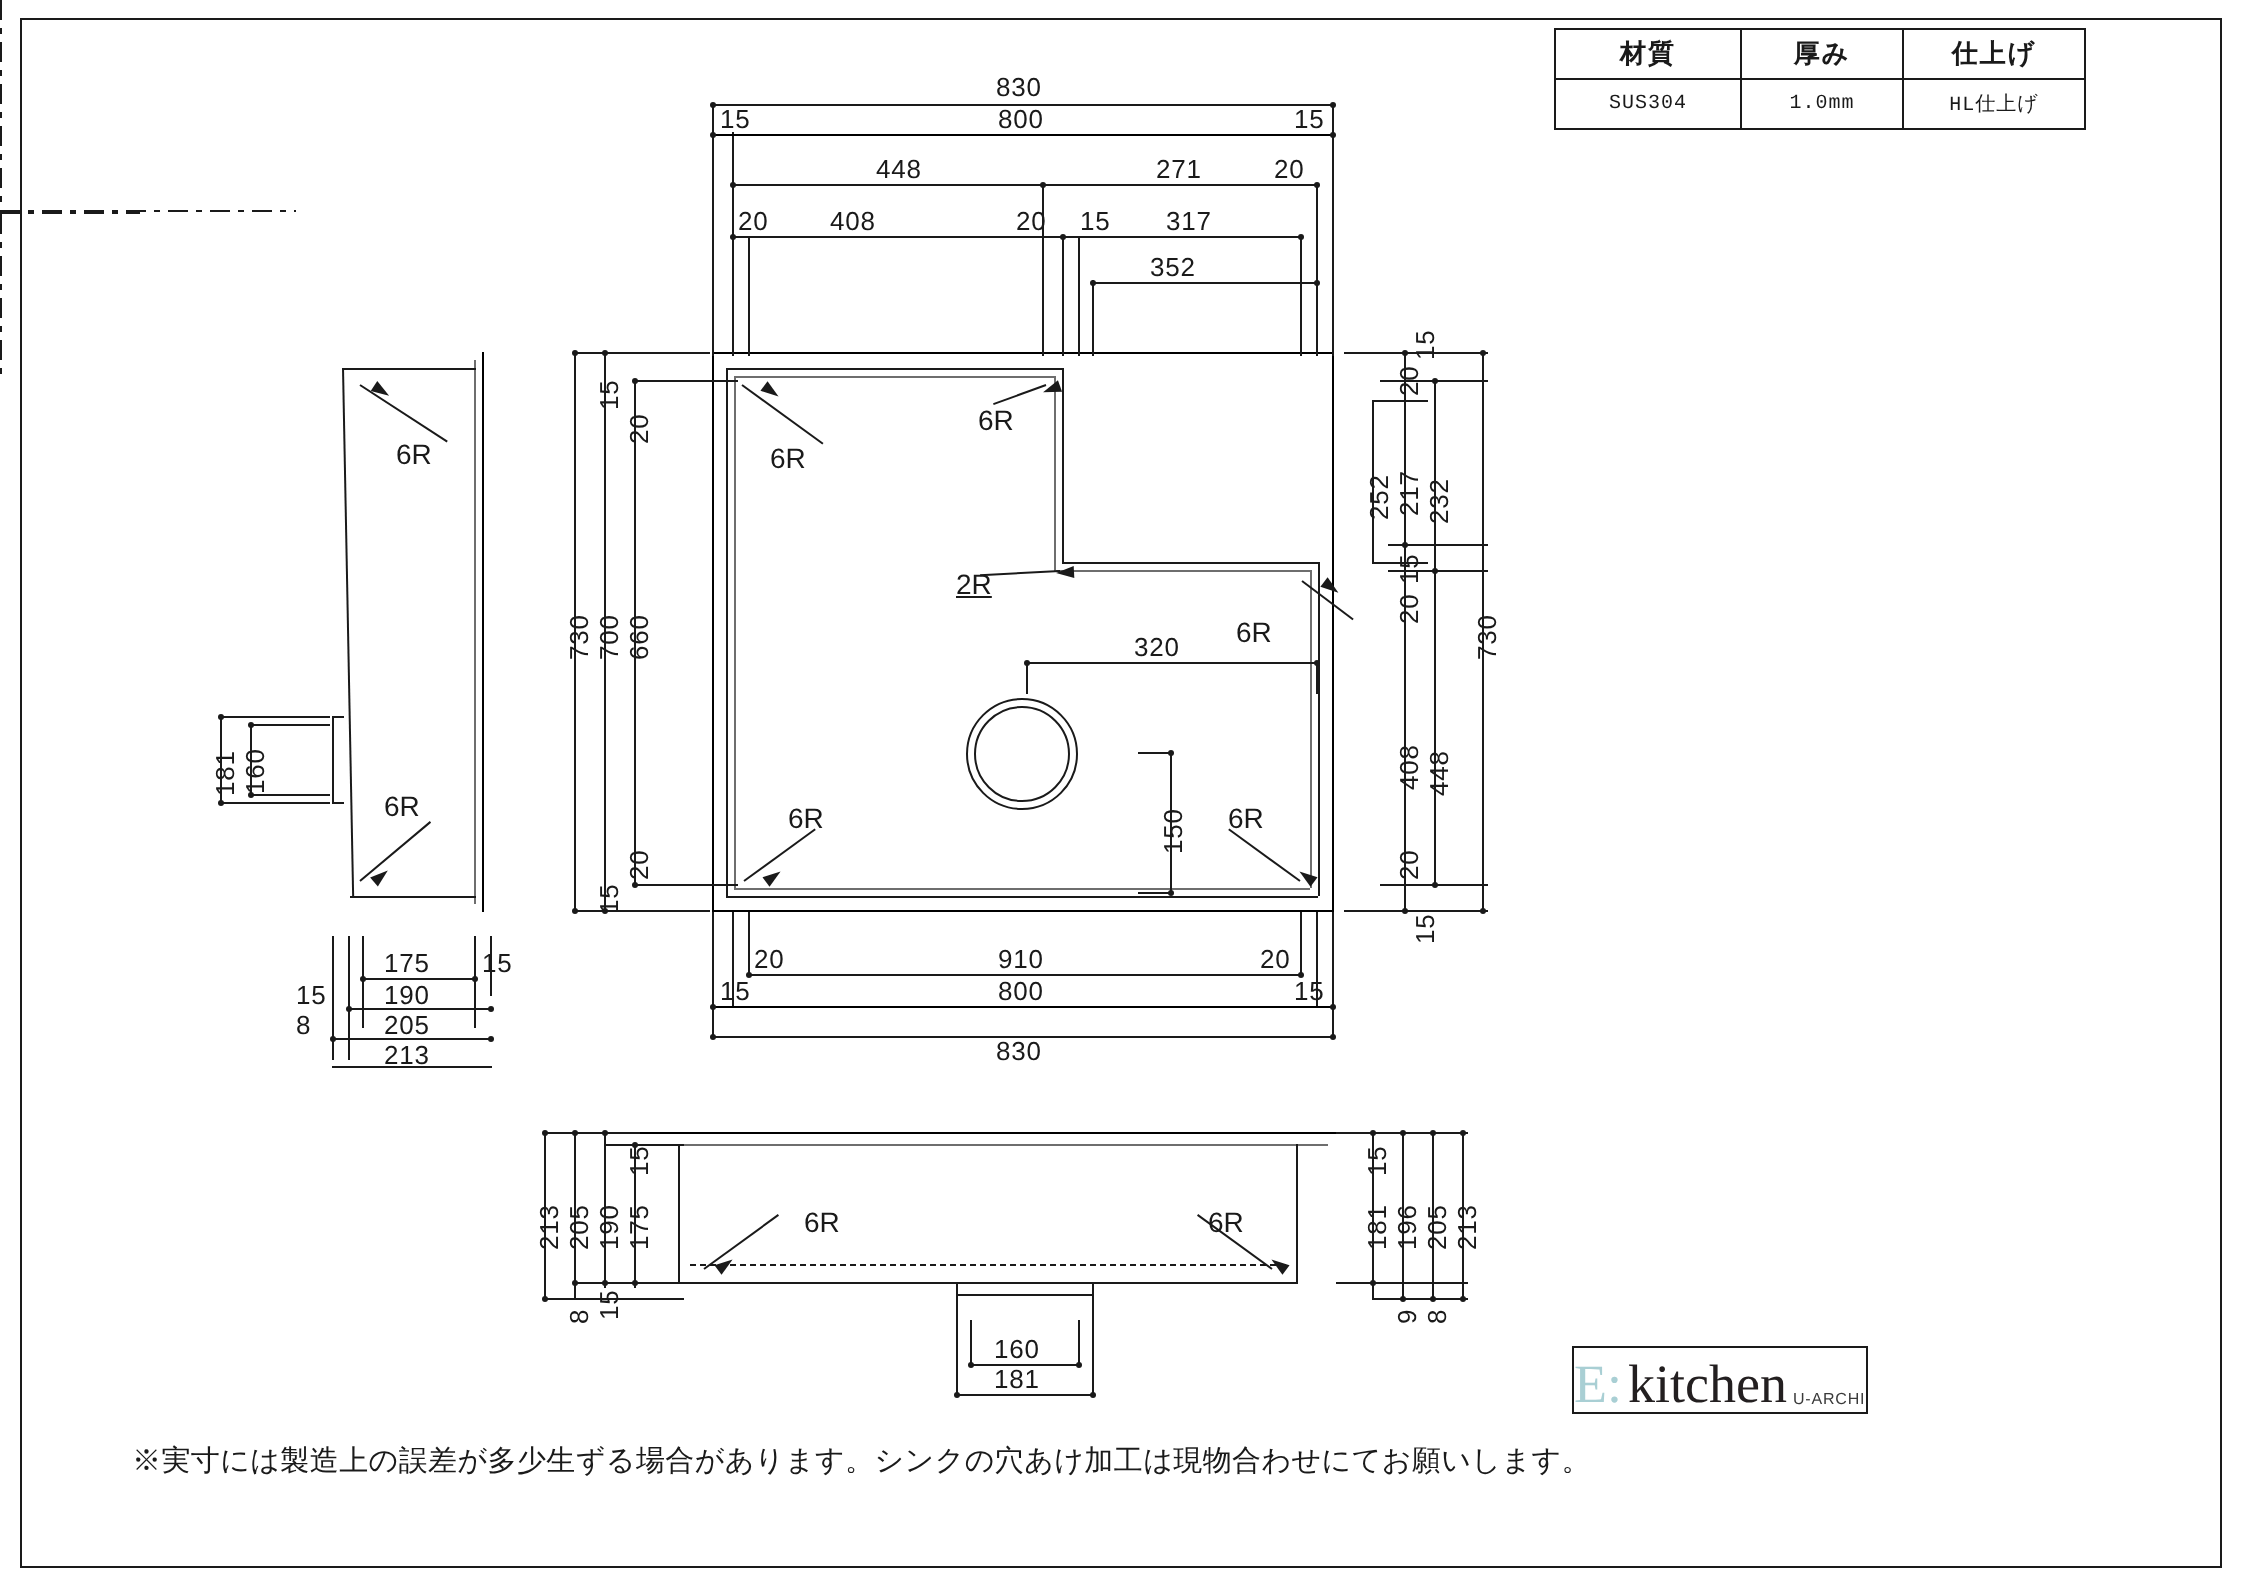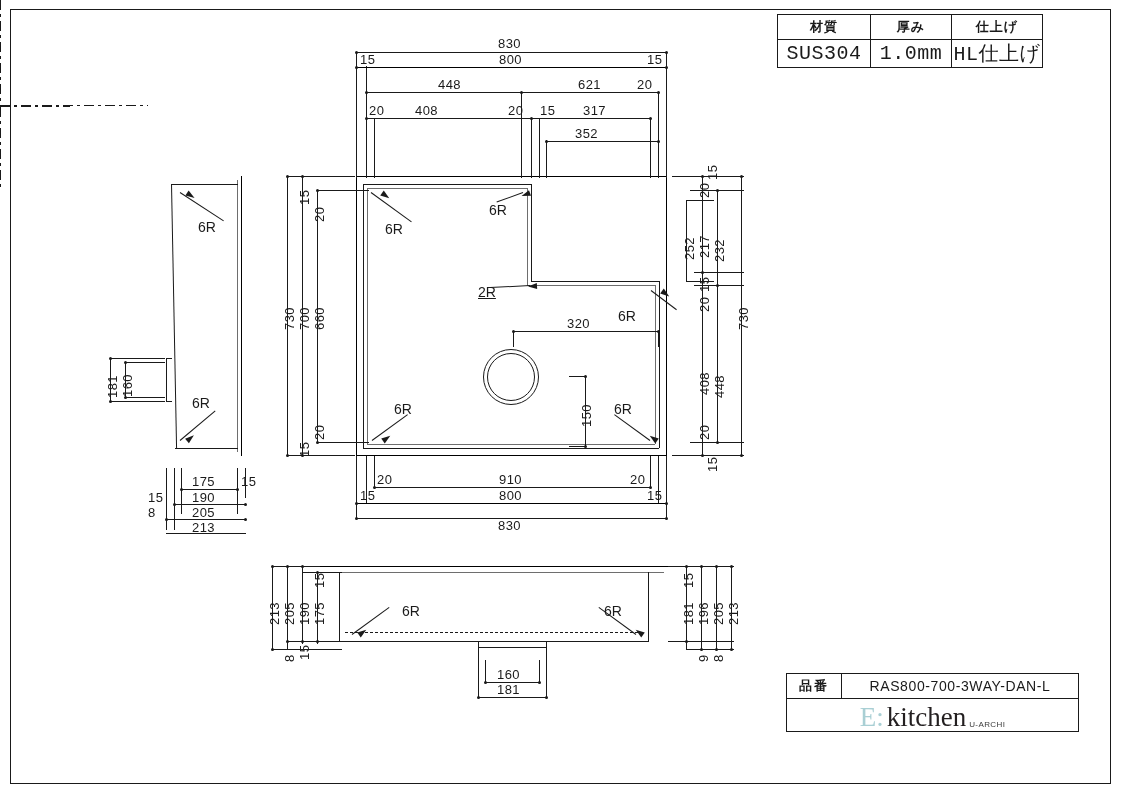--- a/index.html
+++ b/index.html
@@ -101,21 +101,21 @@
     padding:0;
     font-family:"Liberation Sans", sans-serif;
   }
   
   #material-table{ left:777px; top:14px;padding-left:24px; }
   #material-table td{ height:24px; }
   #material-table td.c1{ width:92px; }
   #material-table td.c2{ width:80px; }
   #material-table td.c3{ width:90px; }
   #material-table tr.head td{ font-weight:700; letter-spacing:1px; }
-  #material-table tr.val td{ font-family:"Liberation Mono","DejaVu Sans Mono",monospace; font-size:20px; letter-spacing:0.5px;}
+  #material-table tr.val td{ font-family:"Liberation Mono","DejaVu Sans Mono",monospace; font-size:10px; letter-spacing:0.5px;}
   
   #title-block{ left:786px; top:673px; }
   #title-block td{ height:24px; }
   #title-block td.lab{ width:54px; font-weight:700; letter-spacing:2px; }
   #title-block td.val{ width:236px; }
   #title-block td.logo{ height:32px; border-top:1px solid #1a1a1a; }
   .v-name{ font-size:13px; letter-spacing:0.5px; }
   .v-code{ font-family:"Liberation Mono","DejaVu Sans Mono",monospace; font-size:14px; letter-spacing:0.6px;}
   .v-scale{ font-family:"Liberation Mono","DejaVu Sans Mono",monospace; font-size:14px; letter-spacing:2px;}
   .logo-wrap{
@@ -167,36 +167,33 @@
       <td>SUS304</td>
       <td>1.0mm</td>
       <td>HL仕上げ</td>
     </tr>
   </tbody>
     </table>
 
   <table class="blk" id="title-block">
     <tbody>
     <tr>
-      <td class="lab">品番</td>
-      <td class="val v-code">RAS800-700-3WAY-DAN-L</td>
-    </tr>
-    <tr>
       <td class="logo" colspan="2">
         <div class="logo-wrap">
           <span class="logo-e">E:</span>
               <span class="logo-k">kitchen</span>
               <span class="logo-s">U-ARCHI</span>
         </div>
       </td>
     </tr>
   </tbody>
     </table>
 
   <div id="notes">
+    <div>※実寸には製造上の誤差が多少生ずる場合があります。シンクの穴あけ加工は現物合わせにてお願いします。</div>
   </div>
 
   <div>
 
     <div class="ln hl thick" style="left:356px;top:176px;width:311px;height:1.4px;"></div>
     <div class="ln hl thick" style="left:356px;top:455px;width:311px;height:1.4px;"></div>
     <div class="ln vl thick" style="left:356px;top:176px;width:1.4px;height:280px;"></div>
     <div class="ln vl thick" style="left:665.6px;top:176px;width:1.4px;height:280px;"></div>
 
     <div class="ln hl" style="left:363px;top:184px;width:169px;"></div>
@@ -281,21 +278,21 @@
     <div class="dot" style="left:665px;top:66px;"></div>
     <div class="dim" style="left:360px;top:53px;">15</div>
     <div class="dim" style="left:499px;top:53px;">800</div>
     <div class="dim" style="left:647px;top:53px;">15</div>
 
     <div class="ln hl" style="left:366px;top:92px;width:293px;"></div>
     <div class="dot" style="left:365px;top:91px;"></div>
     <div class="dot" style="left:520px;top:91px;"></div>
     <div class="dot" style="left:657px;top:91px;"></div>
     <div class="dim" style="left:438px;top:78px;">448</div>
-    <div class="dim" style="left:578px;top:78px;">621</div>
+    <div class="dim" style="left:578px;top:78px;">271</div>
     <div class="dim" style="left:637px;top:78px;">20</div>
 
     <div class="ln hl" style="left:366px;top:118px;width:285px;"></div>
     <div class="dot" style="left:365px;top:117px;"></div>
     <div class="dot" style="left:530px;top:117px;"></div>
     <div class="dot" style="left:649px;top:117px;"></div>
     <div class="dim" style="left:369px;top:104px;">20</div>
     <div class="dim" style="left:415px;top:104px;">408</div>
     <div class="dim" style="left:508px;top:104px;">20</div>
     <div class="dim" style="left:540px;top:104px;">15</div>

